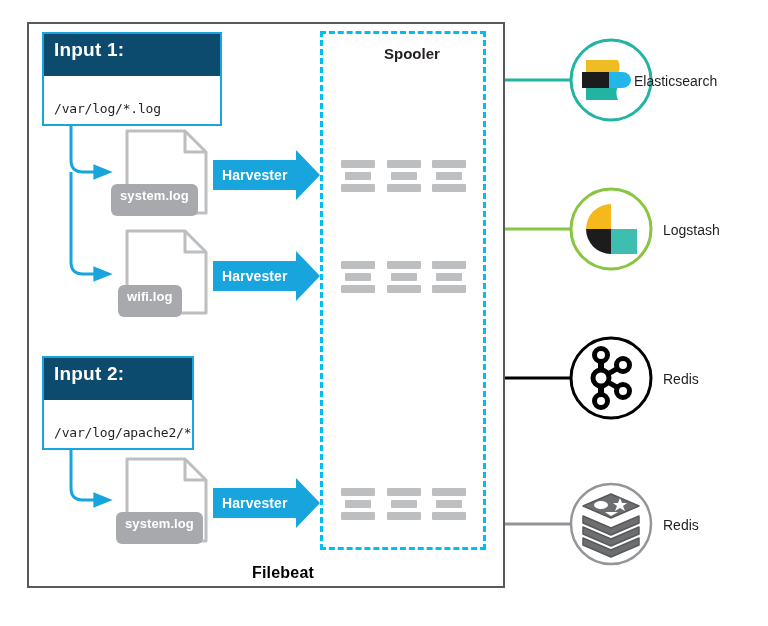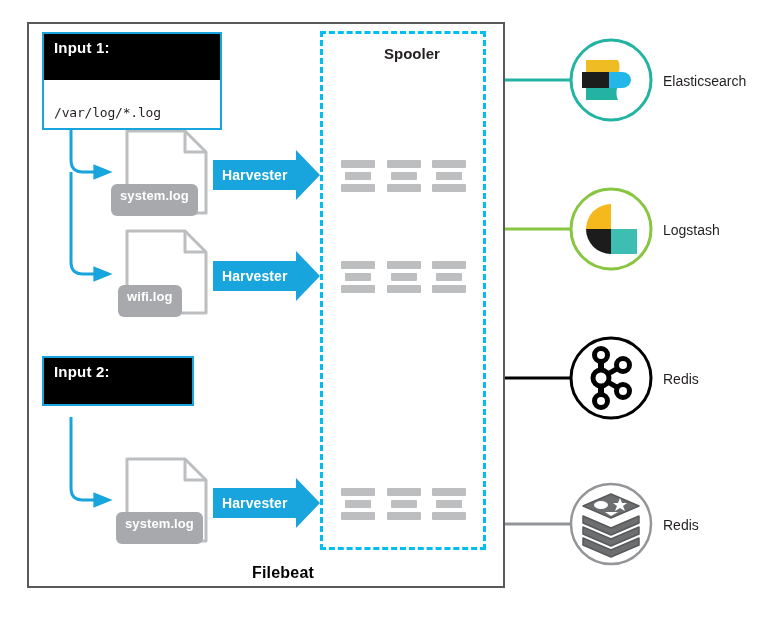--- a/index.html
+++ b/index.html
@@ -52,25 +52,25 @@
   }
 
   
   .input-box {
     position: absolute;
     border: 2px solid #18A4DC;
     box-sizing: border-box;
     background: #ffffff;
   }
   .input-head {
-    background: #000000;
+    background: #0c4a6e;
     color: #ffffff;
     font-weight: bold;
-    font-size: 15px;
-    padding: 5px 0 24px 10px;
+    font-size: 19px;
+    padding: 5px 0 15px 10px;
     letter-spacing: .2px;
   }
   .input-path {
     background: #ffffff;
     color: #231f20;
     font-family: "DejaVu Sans Mono", monospace;
     font-size: 13px;
     padding: 25px 0 8px 10px;
     letter-spacing: -0.2px;
   }
@@ -272,33 +272,34 @@
     </g>
   </svg>
 
   <div id="input1" class="input-box">
     <div class="input-head">Input 1:</div>
     <div class="input-path">/var/log/*.log</div>
   </div>
 
   <div id="input2" class="input-box">
     <div class="input-head">Input 2:</div>
+    <div class="input-path">/var/log/apache2/*</div>
   </div>
 
   <div class="file-label" style="left:111px; top:184px;">system.log</div>
   <div class="file-label" style="left:118px; top:285px;">wifi.log</div>
   <div class="file-label" style="left:116px; top:512px;">system.log</div>
 
   <div class="harvester-text" style="left:222px; top:167px;">Harvester</div>
   <div class="harvester-text" style="left:222px; top:268px;">Harvester</div>
   <div class="harvester-text" style="left:222px; top:495px;">Harvester</div>
 
   <div class="spooler-box"></div>
   <div class="txt spooler-label">Spooler</div>
 
   <div class="txt filebeat-label">Filebeat</div>
 
-  <div class="output-label" style="left:663px; top:73px;">Elasticsearch</div>
+  <div class="output-label" style="left:634px; top:73px;">Elasticsearch</div>
   <div class="output-label" style="left:663px; top:222px;">Logstash</div>
   <div class="output-label" style="left:663px; top:371px;">Redis</div>
   <div class="output-label" style="left:663px; top:517px;">Redis</div>
 
 </div>
 
 </body></html>

